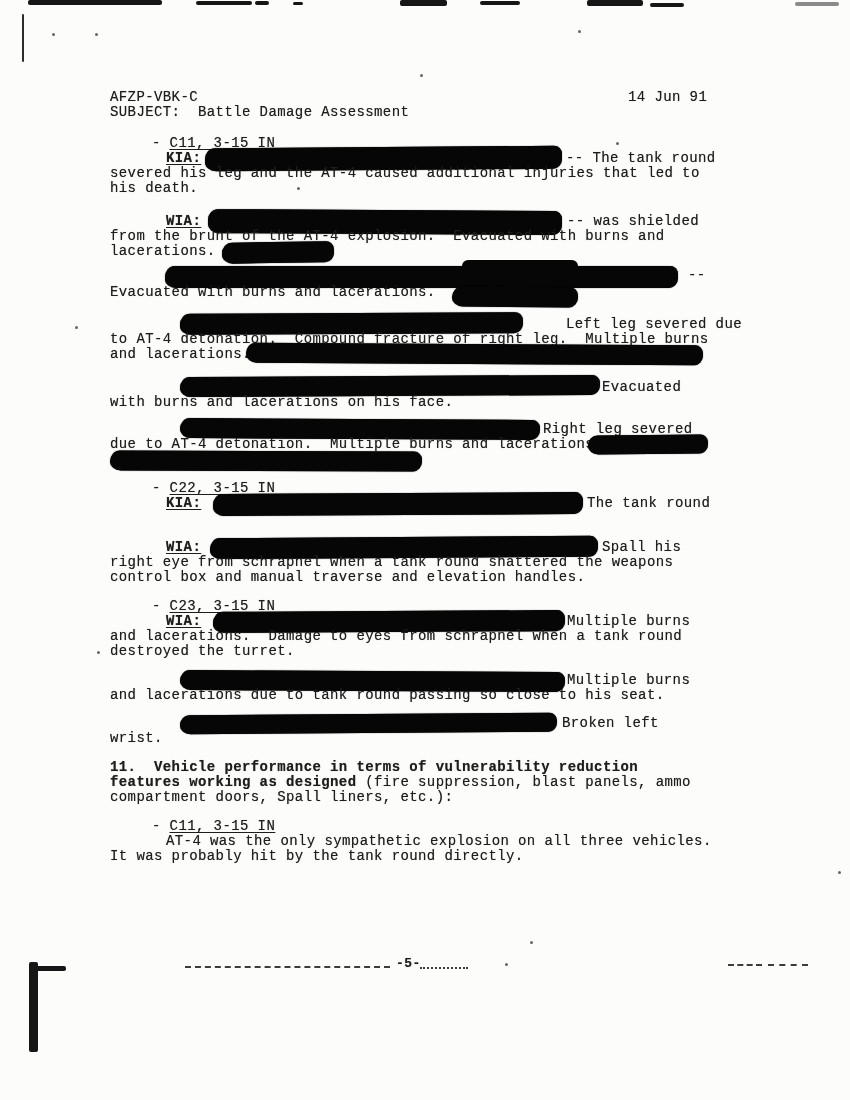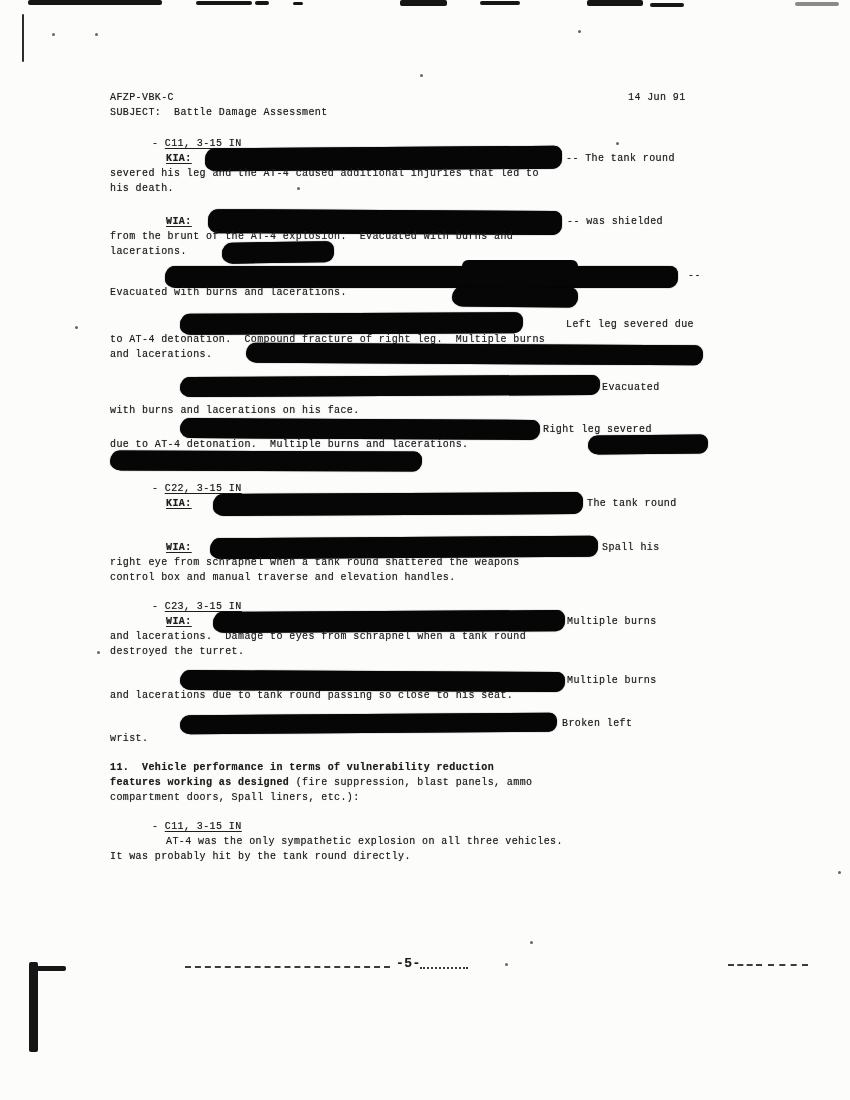--- a/index.html
+++ b/index.html
@@ -1,19 +1,19 @@
 <!DOCTYPE html>
 <html><head>
 <meta charset="utf-8">
 <style>
   html,body{margin:0;padding:0;}
   body{width:850px;height:1100px;background:#fdfdfc;position:relative;overflow:hidden;
        font-family:"Liberation Mono","DejaVu Sans Mono",monospace;}
   .page{position:absolute;inset:0;background:#fcfcfa;}
-  .ln{position:absolute;white-space:pre;font-size:10px;line-height:15px;letter-spacing:.4px;
+  .ln{position:absolute;white-space:pre;font-size:14px;line-height:15px;letter-spacing:.4px;
       color:#1d1d1d;text-shadow:0 0 .7px rgba(25,25,25,.55);}
   .b{font-weight:bold;}
   .u{text-decoration:underline;text-underline-offset:2px;}
   .bar{position:absolute;background:#060606;border-radius:10px 8px 9px 11px / 11px 8px 10px 9px;
        box-shadow:0 0 1px #000;}
   .hump{position:absolute;background:#060606;border-radius:8px;}
   .art{position:absolute;background:#161616;border-radius:2px;}
   .art.gray{background:#8a8a8a;}
   .speck{position:absolute;width:3px;height:3px;background:#4a4a4a;border-radius:50%;opacity:.85;}
   .dashseg{position:absolute;height:0;border-top:2px dashed #3c3c3c;}
@@ -76,21 +76,21 @@
   <div class="bar" style="left:452px;top:287px;width:126px;height:20px;transform:rotate(.5deg);"></div>
 
   <div class="bar" style="left:180px;top:313px;width:343px;height:21px;transform:rotate(-.3deg);"></div>
   <div class="ln" style="left:527px;top:317px;margin-left:39px;">Left leg severed due</div>
   <div class="ln" style="left:110px;top:332px;">to AT-4 detonation.  Compound fracture of right leg.  Multiple burns</div>
   <div class="ln" style="left:110px;top:347px;">and lacerations.</div>
   <div class="bar" style="left:246px;top:344px;width:457px;height:20px;transform:rotate(.35deg);"></div>
 
   <div class="bar" style="left:180px;top:376px;width:420px;height:20px;transform:rotate(-.3deg);"></div>
   <div class="ln" style="left:602px;top:380px;">Evacuated</div>
-  <div class="ln" style="left:110px;top:395px;margin-top:8px;">with burns and lacerations on his face.</div>
+  <div class="ln" style="left:110px;top:395px;">with burns and lacerations on his face.</div>
 
   <div class="bar" style="left:180px;top:419px;width:360px;height:20px;transform:rotate(.3deg);"></div>
   <div class="ln" style="left:543px;top:422px;">Right leg severed</div>
   <div class="ln" style="left:110px;top:437px;">due to AT-4 detonation.  Multiple burns and lacerations.</div>
   <div class="bar" style="left:588px;top:435px;width:120px;height:19px;transform:rotate(-.5deg);"></div>
   <div class="bar" style="left:110px;top:451px;width:312px;height:20px;transform:rotate(.2deg);"></div>
 
   <div class="ln" style="left:152px;top:481px;"><span>- </span><span class="u">C22, 3-15 IN</span></div>
   <div class="ln b u" style="left:166px;top:496px;">KIA:</div>
   <div class="bar" style="left:213px;top:493px;width:370px;height:22px;transform:rotate(-.3deg);"></div>

